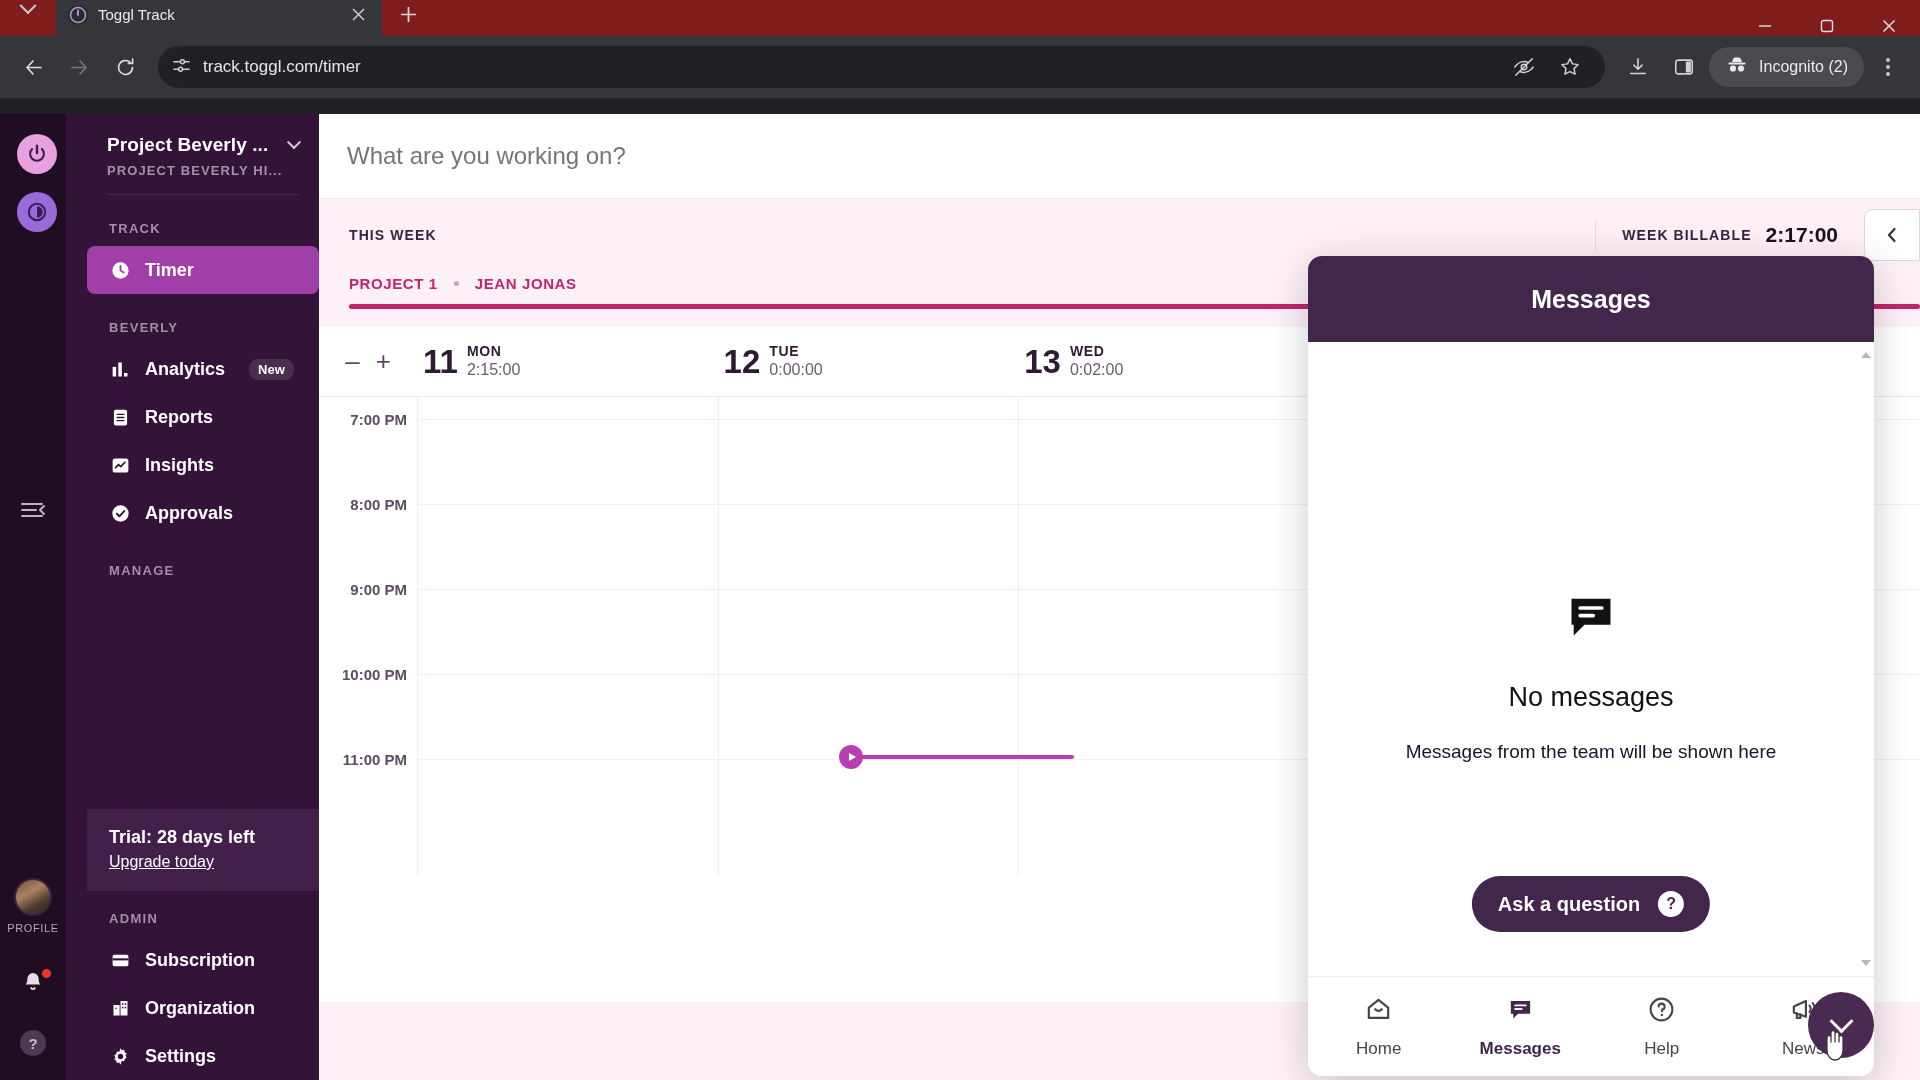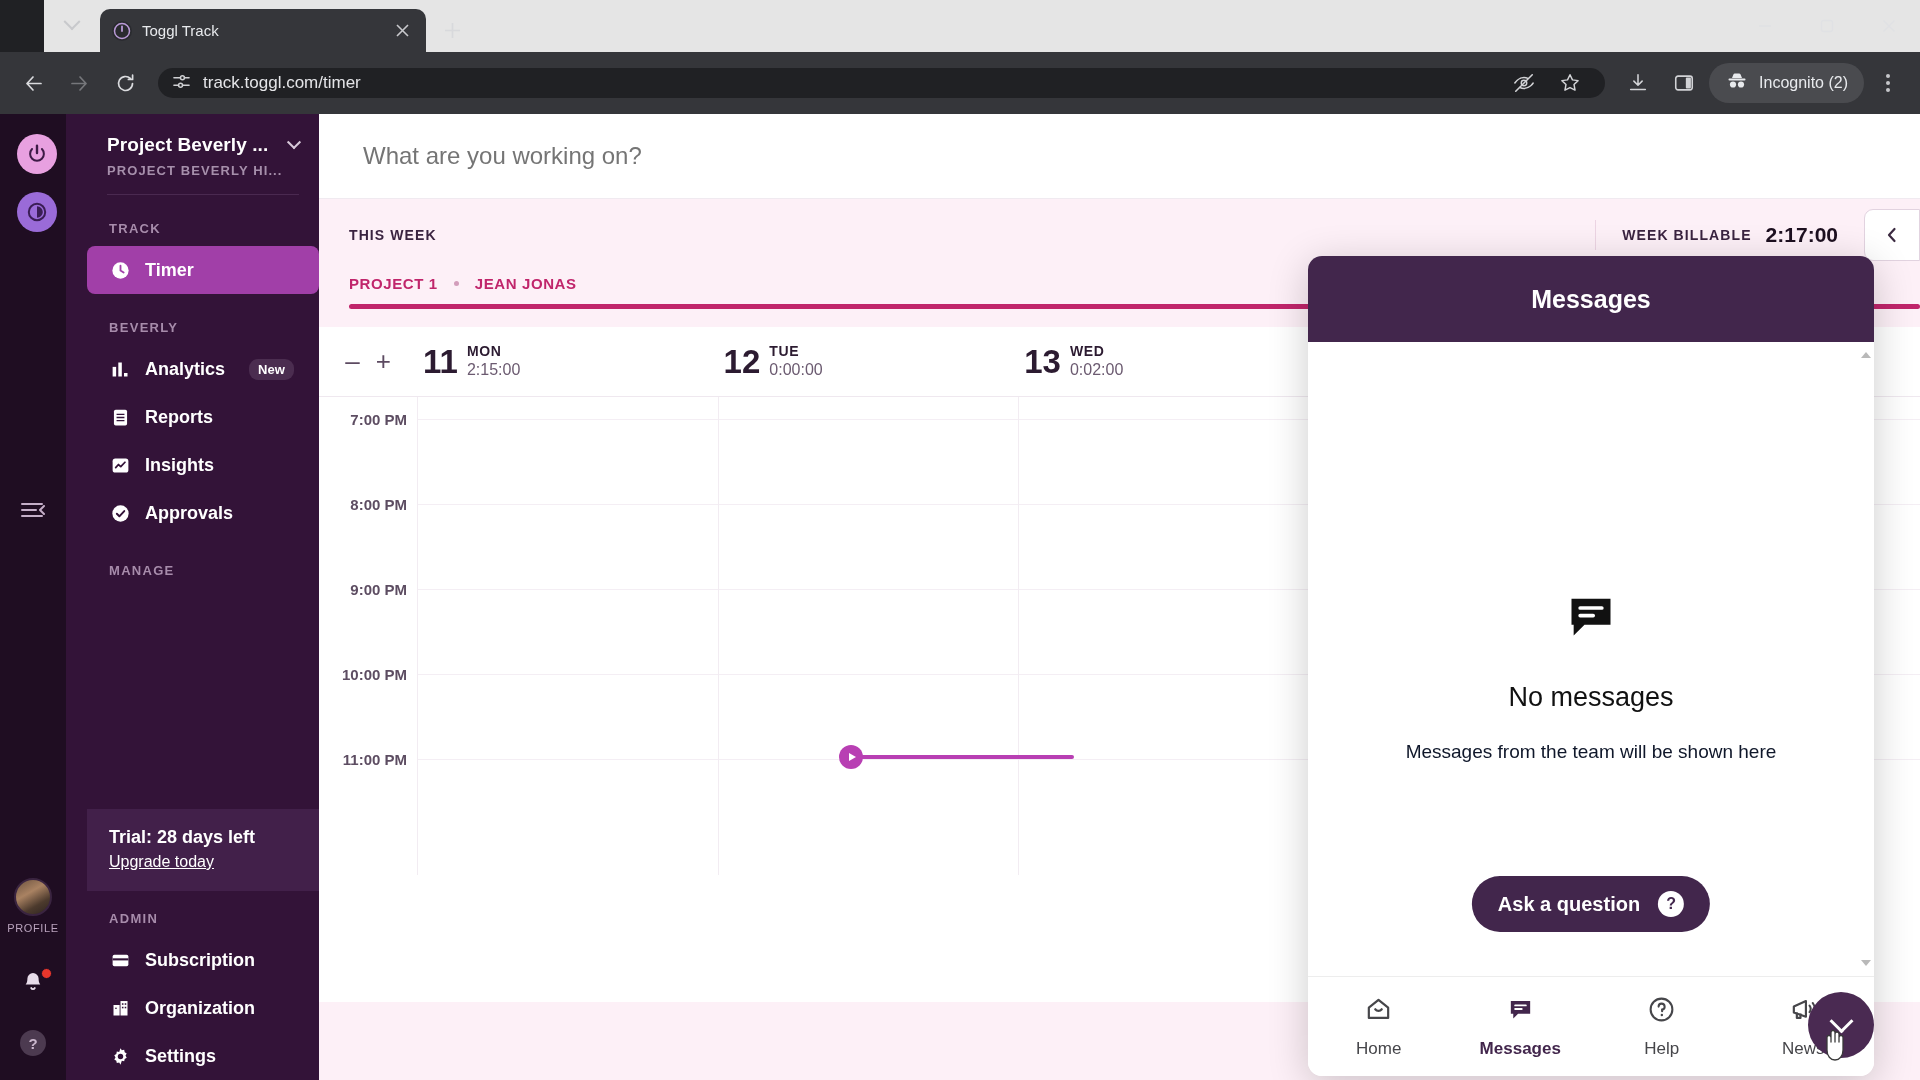--- a/index.html
+++ b/index.html
@@ -7,22 +7,22 @@
   body {
     font-family: "Liberation Sans", sans-serif;
     background:#ffffff;
     -webkit-font-smoothing:antialiased;
   }
 
   
   .browser { width:1920px; height:1080px; position:relative; background:#202124; }
 
   .tabstrip {
-    height:52px; background:#e5e5e5; display:flex; align-items:flex-end;
-    padding-left:0; position:relative;margin-left:44px;
+    height:36px; background:#7f1d1d; display:flex; align-items:flex-end;
+    padding-left:0; position:relative;
   }
   .tab-list-btn {
     width:56px; height:52px; display:flex; align-items:center; justify-content:center;
     color:#c8c9cc; font-size:15px;
   }
   .tab-list-btn .chev { width:12px; height:12px; border-right:2px solid #c8c9cc; border-bottom:2px solid #c8c9cc; transform:rotate(45deg) translate(-3px,-3px); }
   .tab {
     width:326px; height:43px; background:#35363a; border-radius:10px 10px 0 0;
     display:flex; align-items:center; padding:0 12px; gap:10px; position:relative;
   }
@@ -34,21 +34,21 @@
     color:#c8c9cc; font-size:16px; border-radius:50%; }
   .newtab { width:40px; height:40px; margin-left:6px; margin-bottom:2px;
     display:flex; align-items:center; justify-content:center; color:#d8d9dc; font-size:24px; font-weight:300; }
 
   .winctl { position:absolute; right:0; top:0; height:52px; display:flex; }
   .winctl div { width:62px; height:52px; display:flex; align-items:center; justify-content:center; color:#e0e1e4; }
 
   .toolbar { height:62px; background:#35363a; display:flex; align-items:center; padding:0 12px; gap:4px; }
   .tb-icon { width:42px; height:42px; border-radius:50%; display:flex; align-items:center; justify-content:center; color:#c6c7ca; flex:none; }
   .omnibox {
-    flex:1; height:30px; background:#202124; border-radius:21px; display:flex; align-items:center;
+    flex:1; height:42px; background:#202124; border-radius:21px; display:flex; align-items:center;
     padding:0 14px; gap:12px; margin:0 8px; min-width:0;
   }
   .omni-url { color:#e4e5e8; font-size:17px; white-space:nowrap; overflow:hidden; }
   .omni-right { display:flex; align-items:center; gap:4px; margin-left:auto; }
   .incognito-pill {
     height:40px; background:#4a4b4f; border-radius:20px; display:flex; align-items:center;
     gap:10px; padding:0 16px; color:#e8eaed; font-size:16px; flex:none;
   }
   .kebab { width:40px; height:42px; display:flex; flex-direction:column; align-items:center; justify-content:center; gap:3px; }
   .kebab i { width:4px; height:4px; border-radius:50%; background:#c6c7ca; display:block; }
@@ -87,21 +87,21 @@
   .nav-item.active { background:#a13fa8; }
   .nav-ico { width:22px; height:22px; display:flex; align-items:center; justify-content:center; flex:none; }
   .badge-new { background:#4b2d50; color:#fff; font-size:13px; font-weight:bold; border-radius:9px; padding:3px 9px; margin-left:10px; }
 
   .trial { margin-top:auto; background:#42204a; padding:18px 22px 20px 22px; }
   .trial-t { color:#fff; font-size:18px; font-weight:bold; }
   .trial-l { color:#fff; font-size:16px; text-decoration:underline; margin-top:5px; display:inline-block; }
 
   
   .main { position:absolute; left:319px; top:0; right:0; height:966px; background:#fff; }
-  .timer-bar { height:85px; display:flex; align-items:center; padding:0 44px; background:#fff; border-bottom:1px solid #f0eaf0; }
+  .timer-bar { height:85px; display:flex; align-items:center; padding:0 28px; background:#fff; border-bottom:1px solid #f0eaf0; }
   .timer-placeholder { color:#8f7a94; font-size:24px; }
 
   .week-strip { background:#fdf0f7; }
   .week-row { height:72px; display:flex; align-items:center; padding:0 0 0 30px; position:relative; }
   .this-week { color:#3a2340; font-size:14px; font-weight:bold; letter-spacing:1.1px; }
   .week-sep { width:1px; height:30px; background:#ecd4e3; margin-left:auto; }
   .week-billable-wrap { display:flex; align-items:center; gap:14px; padding:0 26px; }
   .wb-label { color:#3a2340; font-size:14px; font-weight:bold; letter-spacing:1.1px; }
   .wb-val { color:#1d1020; font-size:21px; font-weight:bold; }
   .nav-btn { width:56px; height:52px; background:#fff; border:1px solid #e2d3e0; border-radius:9px 0 0 9px;

